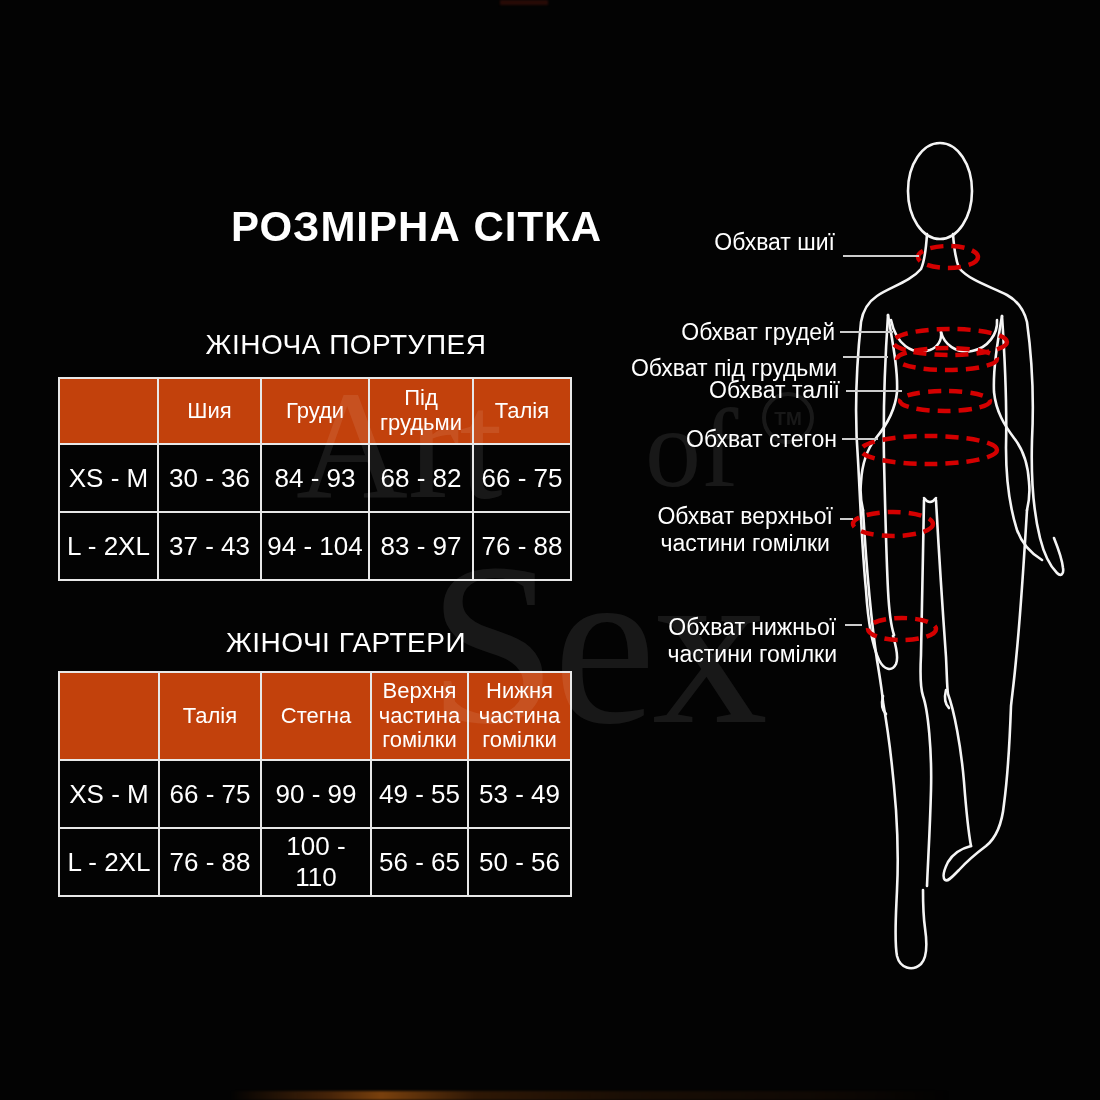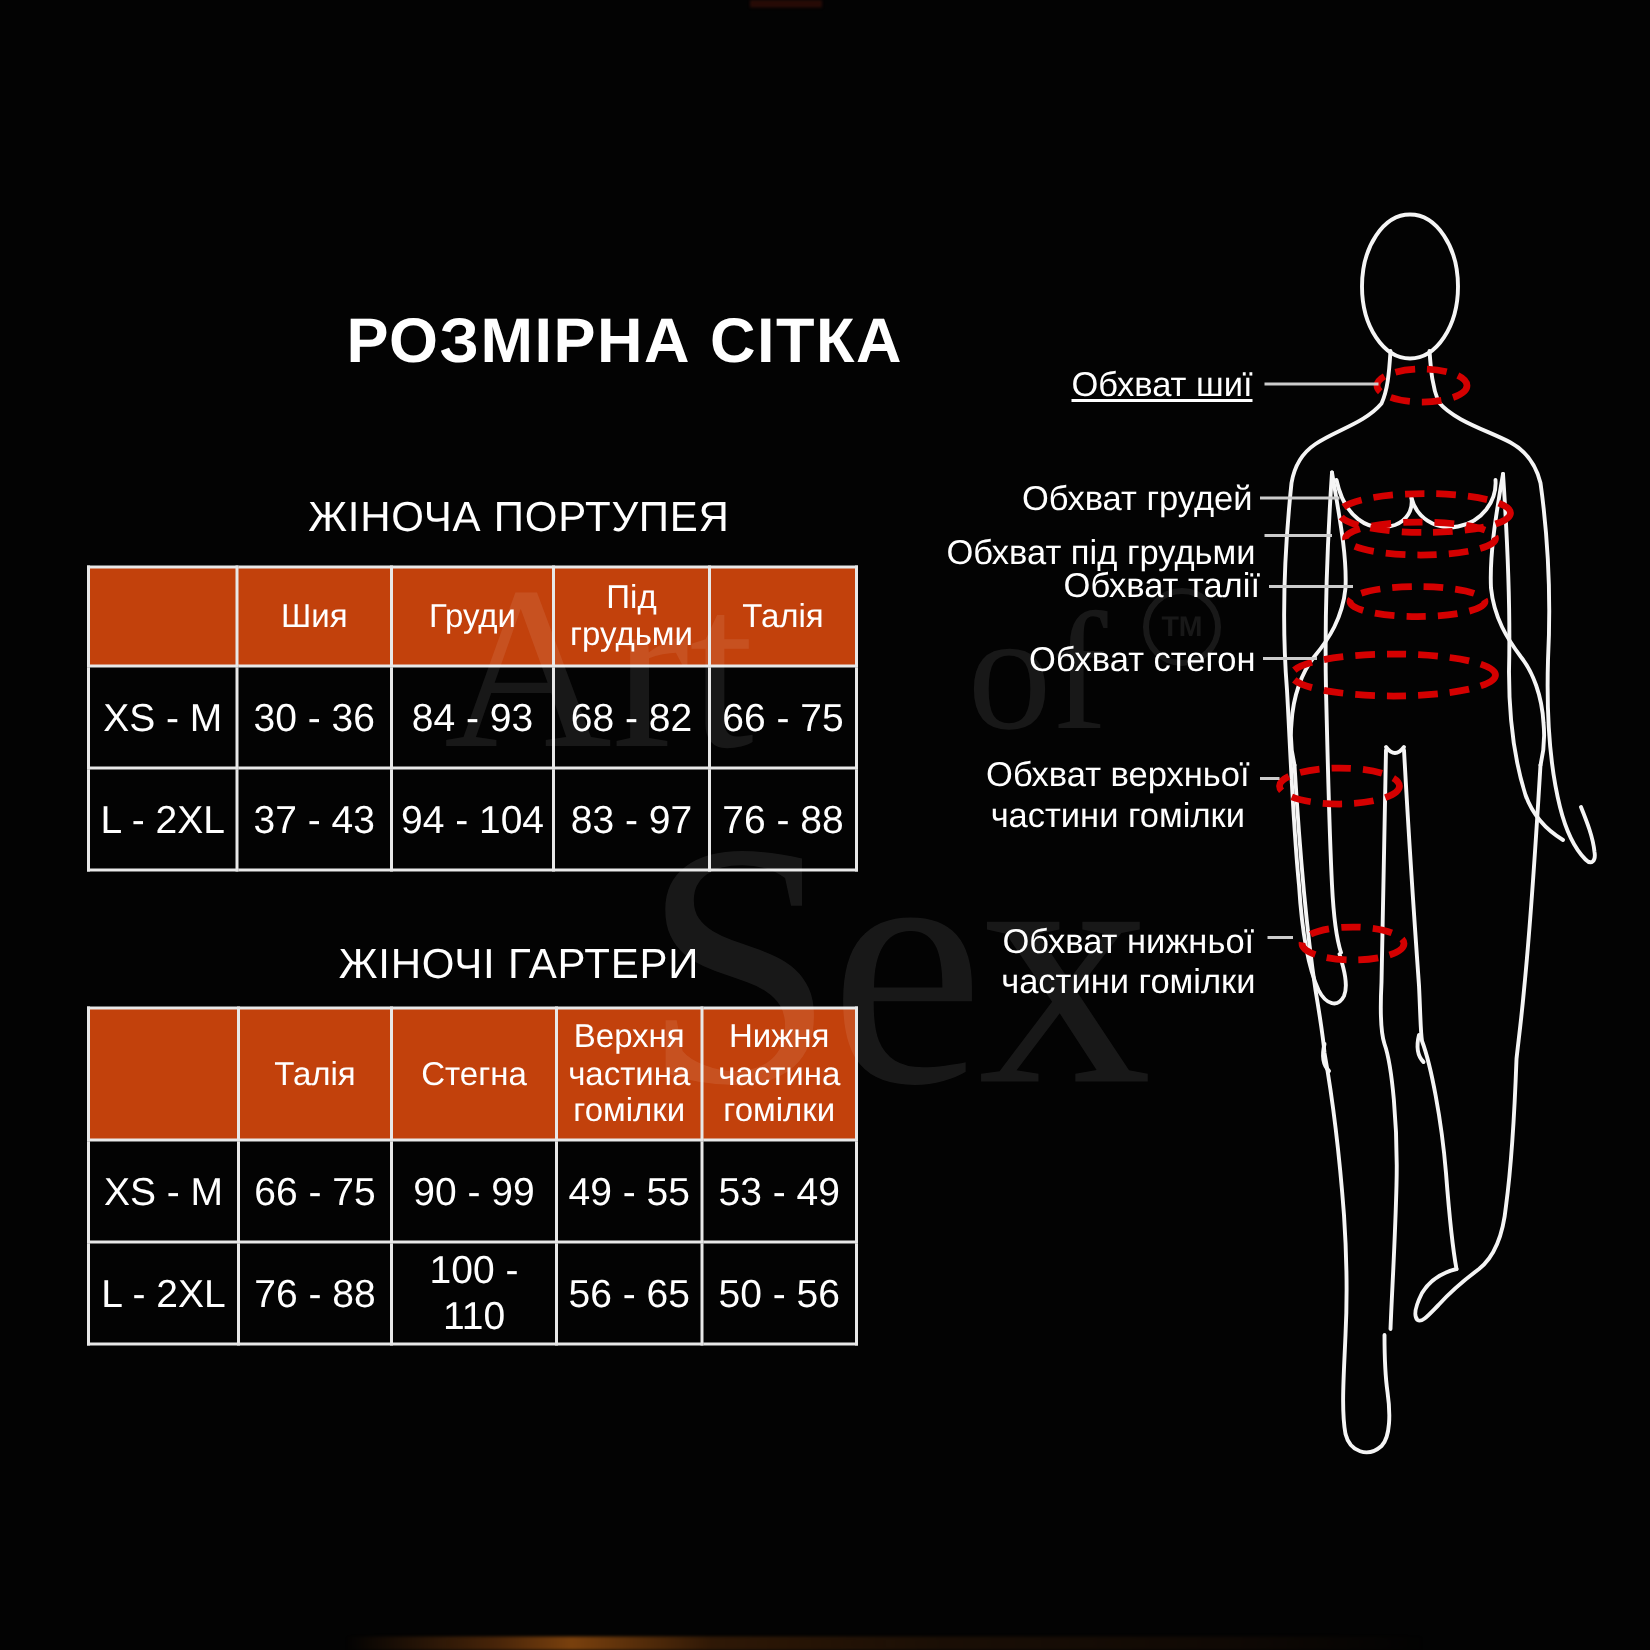--- a/index.html
+++ b/index.html
@@ -213,21 +213,21 @@
       <ellipse class="ring" cx="268" cy="127" rx="30" ry="11"></ellipse>
       <ellipse class="ring" cx="270" cy="212" rx="57" ry="13"></ellipse>
       <ellipse class="ring" cx="267" cy="229" rx="50" ry="11"></ellipse>
       <ellipse class="ring" cx="265" cy="271" rx="45" ry="10"></ellipse>
       <ellipse class="ring" cx="249" cy="320" rx="68" ry="14"></ellipse>
       <ellipse class="ring" cx="213" cy="394" rx="40" ry="12"></ellipse>
       <ellipse class="ring" cx="222" cy="499" rx="34" ry="11"></ellipse>
     </g>
   </svg>
 
-  <div class="flabel" style="right:265px;top:243px;text-decoration:underline;">Обхват шиї</div>
+  <div class="flabel" style="right:265px;top:229px;">Обхват шиї</div>
   <div class="flabel" style="right:265px;top:319px;">Обхват грудей</div>
   <div class="flabel" style="right:263px;top:355px;">Обхват під грудьми</div>
   <div class="flabel" style="right:260px;top:377px;">Обхват талії</div>
   <div class="flabel" style="right:263px;top:426px;text-align:right;">Обхват стегон</div>
   <div class="flabel two" style="right:267px;top:503px;">Обхват верхньої
 частини гомілки</div>
   <div class="flabel two" style="right:263px;top:614px;">Обхват нижньої
 частини гомілки</div>
 
   <div class="lline" style="left:843px;top:255px;width:76px;"></div>

